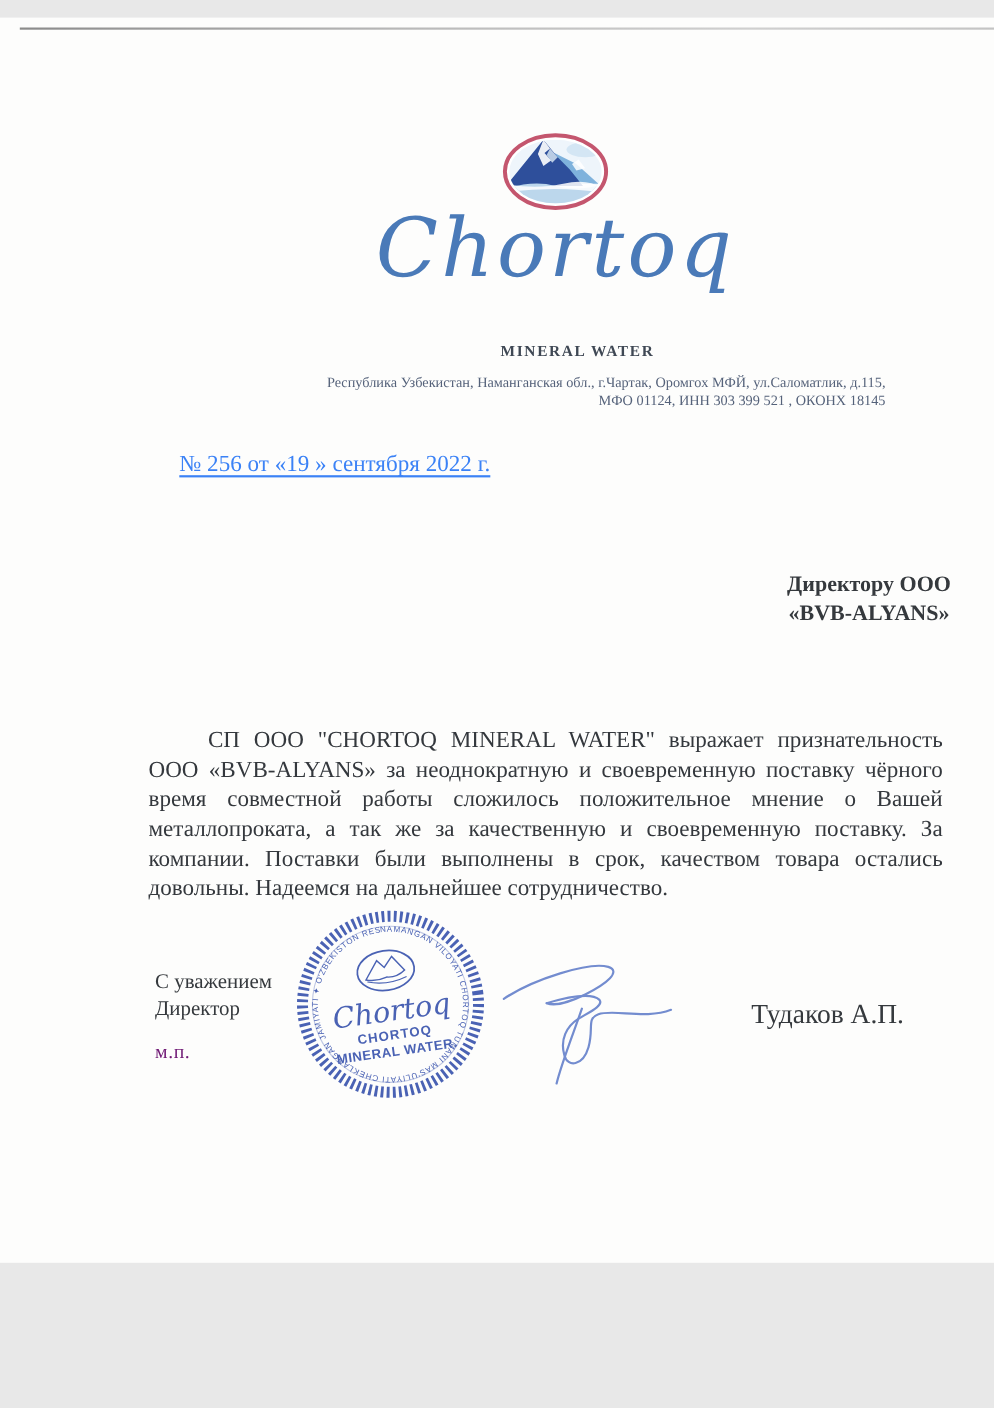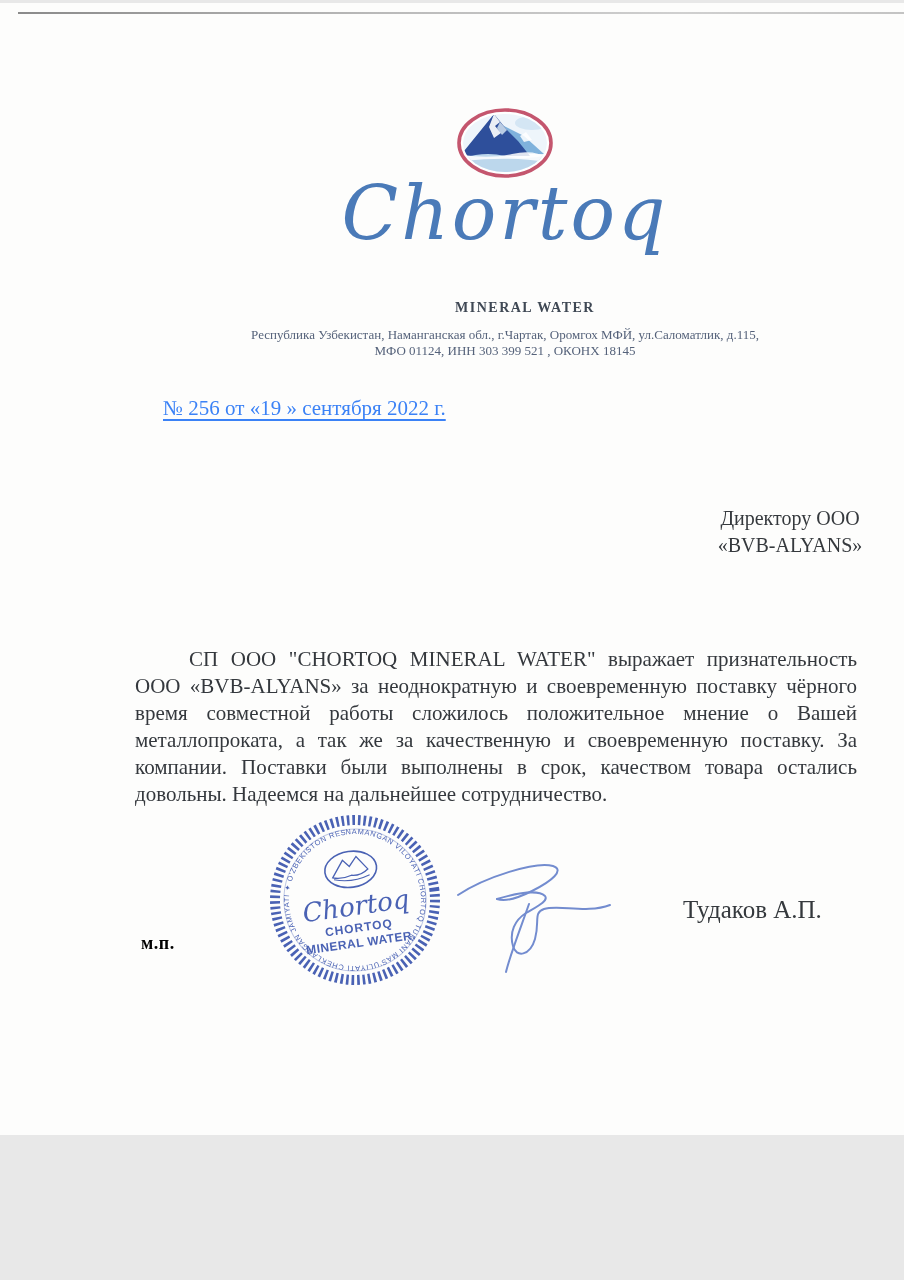--- a/index.html
+++ b/index.html
@@ -1,17 +1,17 @@
 <!DOCTYPE html>
 <html><head>
 <meta charset="utf-8">
 <style>
   html,body{margin:0;padding:0;background:#e8e8e8;}
   .page{
-    position:relative;width:904px;height:1132px;margin:3px auto;
+    position:relative;width:904px;height:1132px;margin:16px auto;
     background:#fdfdfc;overflow:hidden;
     font-family:"Liberation Serif", serif;color:#33373c;
   }
   .scan-line{
     position:absolute;top:9px;left:18px;right:0;height:2px;
     background:linear-gradient(to right,#6e6e6e,#a8a8a8 40%,#c4c4c4 75%,#b5b5b5);
     opacity:.8;
   }
   
   .logo-oval{position:absolute;left:450px;top:99px;width:110px;height:82px;}
@@ -21,46 +21,46 @@
     font-size:74px;line-height:1.15;color:#4a7ab8;letter-spacing:3px;
     white-space:nowrap;
   }
   .brand-sub{
     position:absolute;left:525px;top:297px;transform:translateX(-50%);
     font-size:14px;font-weight:bold;letter-spacing:1.5px;color:#3f4854;
     white-space:nowrap;
   }
   .address{
     position:absolute;left:505px;top:324px;transform:translateX(-50%);
-    width:600px;text-align:center;font-size:13px;line-height:16px;color:#55627a;
+    width:600px;text-align:right;font-size:13px;line-height:16px;color:#55627a;
   }
   
   .ref-line{
     position:absolute;left:163px;top:393px;font-size:21px;color:#3b82f6;
     text-decoration:underline;text-underline-offset:4px;white-space:pre;
   }
   
   .addressee{
     position:absolute;left:700px;top:502px;width:180px;text-align:center;
-    font-size:20px;line-height:27px;color:#35393d;
+    font-size:20px;line-height:27px;color:#35393d;font-weight:bold;
   }
   
   .body-text{
     position:absolute;left:135px;top:643px;width:722px;
     font-size:21px;line-height:27px;color:#34383d;
   }
   .body-line{text-align:justify;text-align-last:justify;}
   .body-line.first{padding-left:54px;}
   .body-line.last{text-align-last:left;}
   
   .signoff{
     position:absolute;left:141px;top:864px;font-size:19px;line-height:25px;color:#35393d;
   }
   .seal-mark{
-    position:absolute;left:141px;top:930px;font-size:18px;font-weight:bold;color:#000000;
+    position:absolute;left:141px;top:930px;font-size:18px;font-weight:normal;color:#701a75;
     letter-spacing:.5px;
   }
   .signer{
     position:absolute;left:683px;top:893px;font-size:25px;color:#35393d;white-space:nowrap;
   }
   
   .stamp{position:absolute;left:266px;top:808px;width:178px;height:178px;filter:blur(.3px);opacity:.92;}
   .signature{position:absolute;left:440px;top:840px;width:180px;height:140px;opacity:.85;}
 </style>
 </head>
@@ -107,20 +107,24 @@
 
   <div class="body-text">
     <div class="body-line first">СП ООО "CHORTOQ MINERAL WATER" выражает признательность</div>
     <div class="body-line">ООО «BVB-ALYANS» за неоднократную и своевременную поставку чёрного</div>
     <div class="body-line">время совместной работы сложилось положительное мнение о Вашей</div>
     <div class="body-line">металлопроката, а так же  за качественную и своевременную поставку. За</div>
     <div class="body-line">компании. Поставки были выполнены в срок, качеством товара остались</div>
     <div class="body-line last">довольны. Надеемся на дальнейшее сотрудничество.</div>
   </div>
 
+  <div class="signoff">
+    <div>С уважением</div>
+    <div>Директор</div>
+  </div>
   <div class="seal-mark">м.п.</div>
   <div class="signer">Тудаков А.П.</div>
 
   <svg class="stamp" viewBox="0 0 178 178" xmlns="http://www.w3.org/2000/svg">
     <g transform="rotate(-8 89 89)" fill="none" stroke="#3b55ae">
       <circle cx="89" cy="89" r="80" stroke-width="10" stroke-dasharray="2.6 2.9"></circle>
       <circle cx="89" cy="89" r="71" stroke-width="1" opacity=".35"></circle>
       <defs>
         <path id="ringPath" d="M89,23 a66,66 0 1,1 -0.02,0"></path>
       </defs>

